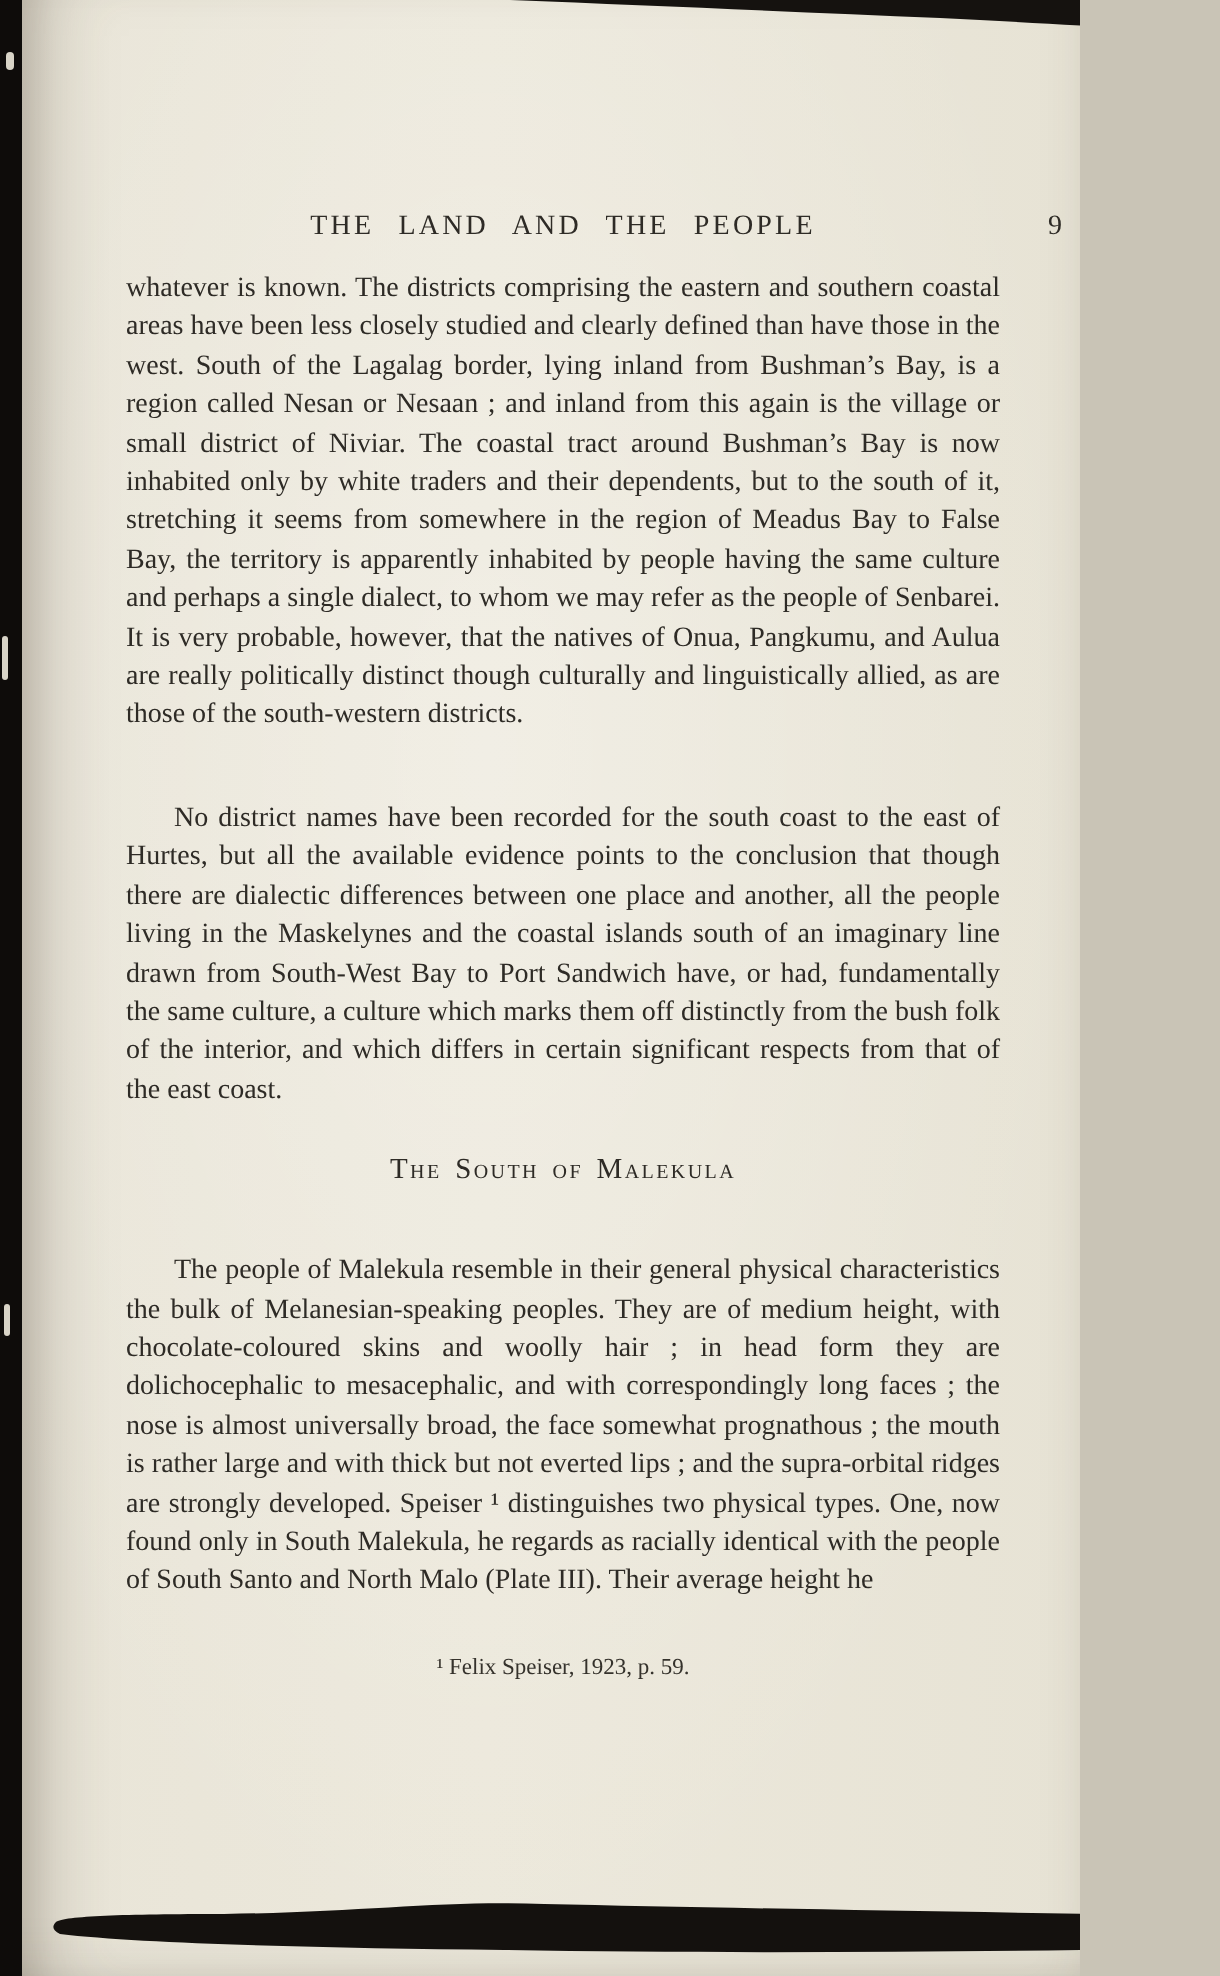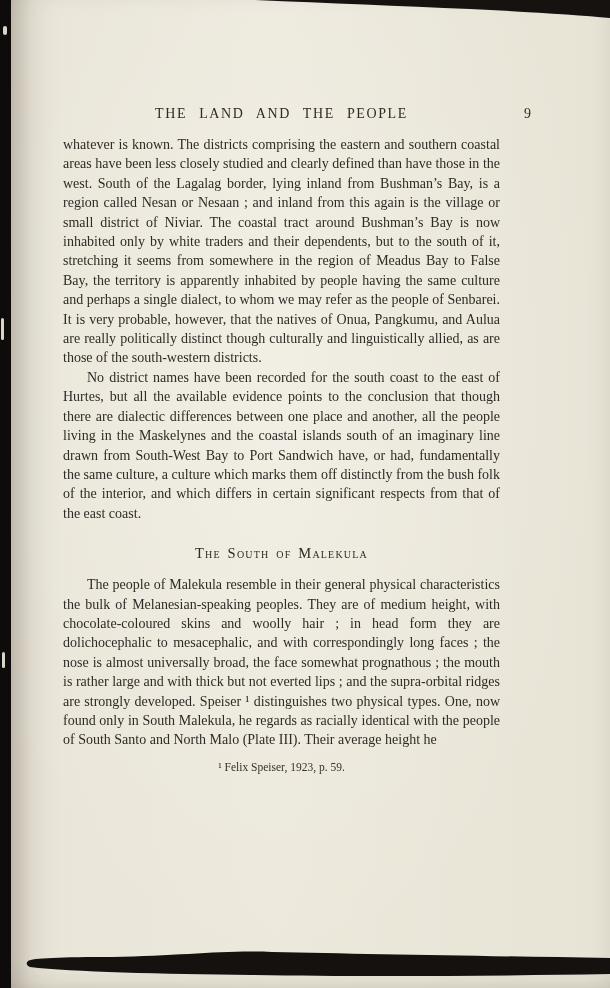--- a/index.html
+++ b/index.html
@@ -2,21 +2,21 @@
 <html><head>
 <meta charset="utf-8">
 <style>
   html, body {
     margin: 0;
     padding: 0;
     background: #c9c4b6;
   }
   .scan {
     position: relative;
-    width: 610px;
+    width: 540px;
     height: 988px;
     overflow: hidden;
     font-family: "Liberation Serif", "DejaVu Serif", serif;
     color: #2e2b26;
     background:
       radial-gradient(ellipse at 45% 38%, rgba(255,255,255,0.28), rgba(255,255,255,0) 72%),
       linear-gradient(90deg, #d9d4c6 0%, #e9e5d8 5%, #ece8db 45%, #e7e3d5 100%);
   }
   
   .scan::before {
@@ -70,32 +70,32 @@
     top: 0;
     letter-spacing: 0;
     word-spacing: 0;
   }
   .body-para {
     margin: 0;
     text-align: justify;
     font-size: 14px;
     line-height: 19.4px;
   }
-  .indent { text-indent: 24px; }
+  .indent { text-indent: 24px; margin-top: 32px; }
   .section-heading {
     margin: 22px 0 13px 0;
     text-align: center;
     font-size: 14.5px;
     font-weight: 400;
     font-variant: small-caps;
     letter-spacing: 1.2px;
     word-spacing: 2px;
   }
   .footnote {
-    margin-top: 11px;
+    margin-top: 27px;
     text-align: center;
     font-size: 11.5px;
     color: #35322c;
   }
 </style>
 </head>
 <body>
 
 <div class="scan">
 

